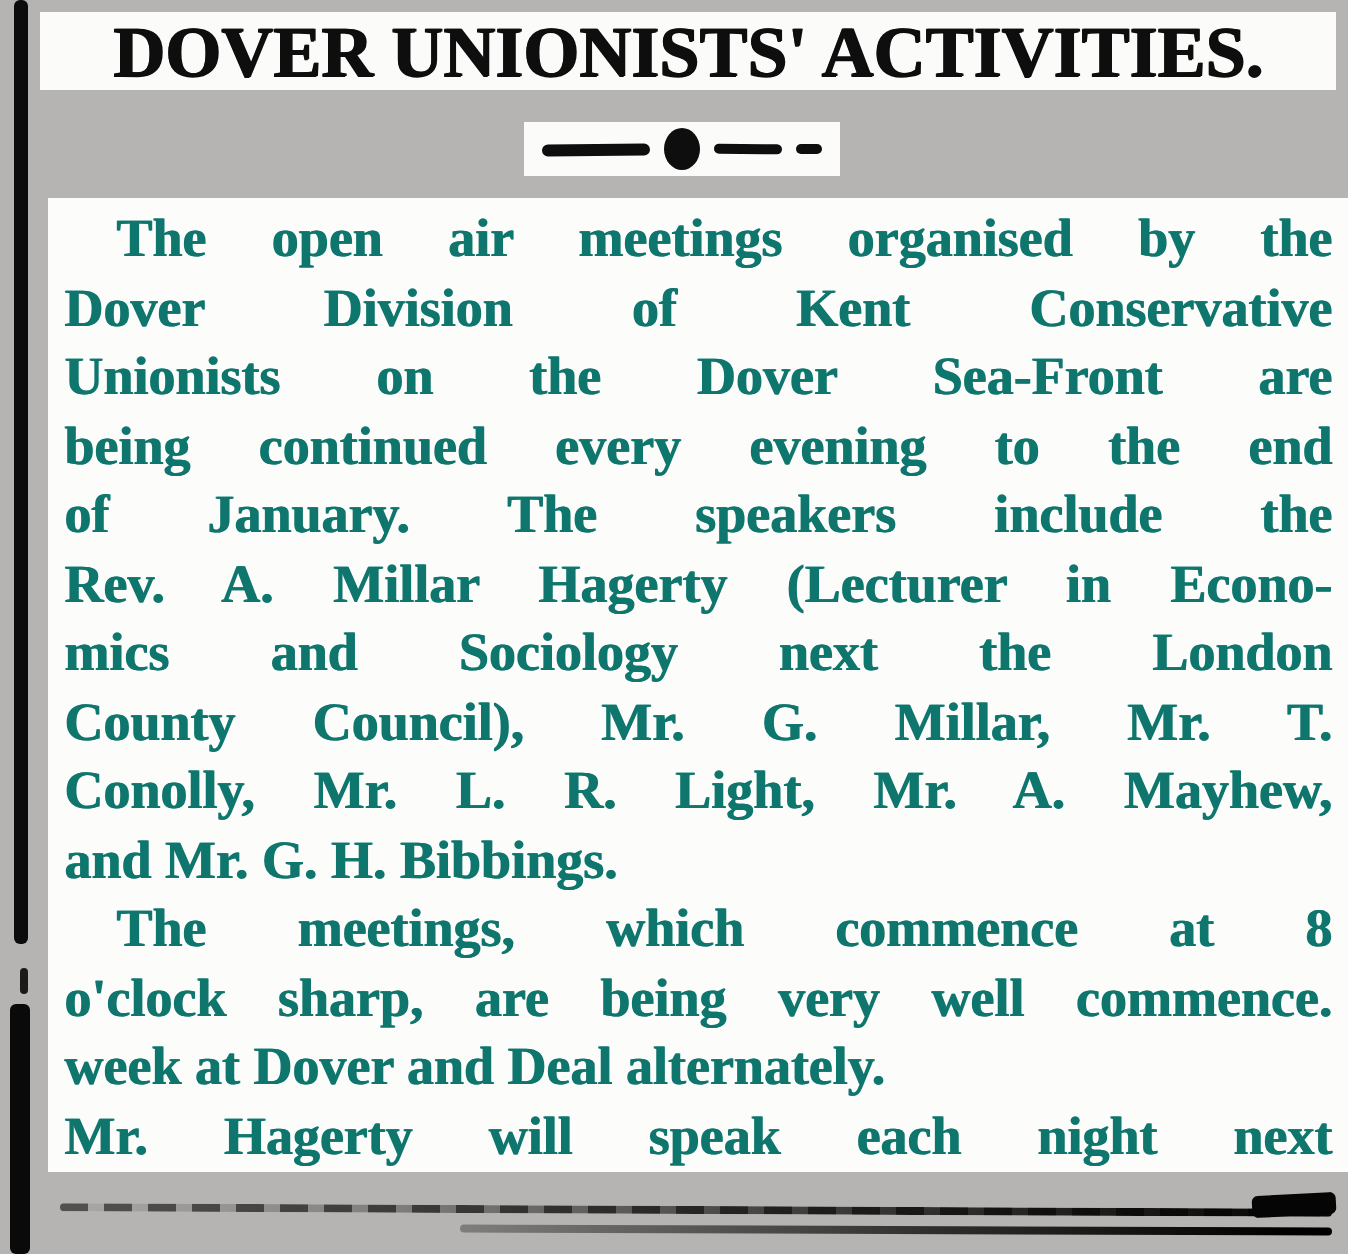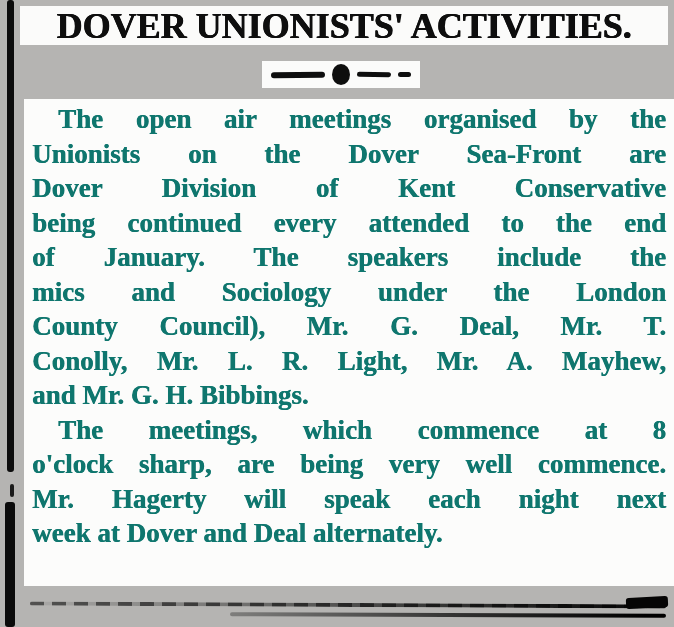--- a/index.html
+++ b/index.html
@@ -122,31 +122,32 @@
 
   <div class="divider-strip">
     <span class="div-dash-left"></span>
     <span class="div-bullet"></span>
     <span class="div-dash-right"></span>
     <span class="div-dash-right-short"></span>
   </div>
 
   <div class="body-block">
     <div class="line indent">The open air meetings organised by the</div>
+    <div class="line">Dover Division of Kent Conservative</div>
     <div class="line">Unionists on the Dover Sea-Front are</div>
-    <div class="line">Dover Division of Kent Conservative</div>
-    <div class="line">being continued every attended to the end</div>
+    <div class="line">being continued every evening to the end</div>
     <div class="line">of January.  The speakers include the</div>
-    <div class="line">mics and Sociology under the London</div>
-    <div class="line">County Council), Mr. G. Deal, Mr. T.</div>
+    <div class="line">Rev. A. Millar Hagerty (Lecturer in Econo-</div>
+    <div class="line">mics and Sociology next the London</div>
+    <div class="line">County Council), Mr. G. Millar, Mr. T.</div>
     <div class="line">Conolly, Mr. L. R. Light, Mr. A. Mayhew,</div>
     <div class="line last">and Mr. G. H. Bibbings.</div>
     <div class="line indent">The meetings, which commence at 8</div>
     <div class="line">o'clock sharp, are being very well commence.</div>
+    <div class="line last">week at Dover and Deal alternately.</div>
     <div class="line">Mr. Hagerty will speak each night next</div>
-    <div class="line last">week at Dover and Deal alternately.</div>
   </div>
 
   <div class="bottom-rule-1"></div>
   <div class="bottom-rule-2"></div>
   <div class="bottom-rule-blob"></div>
 
 </div>
 
 </body></html>

